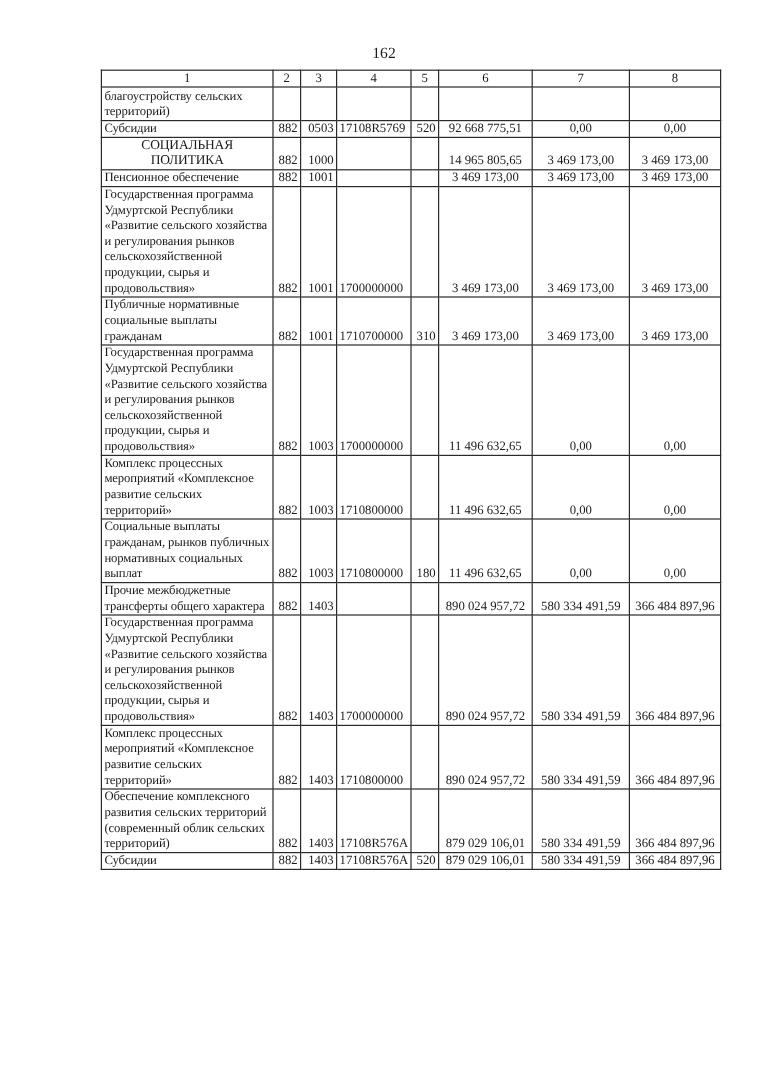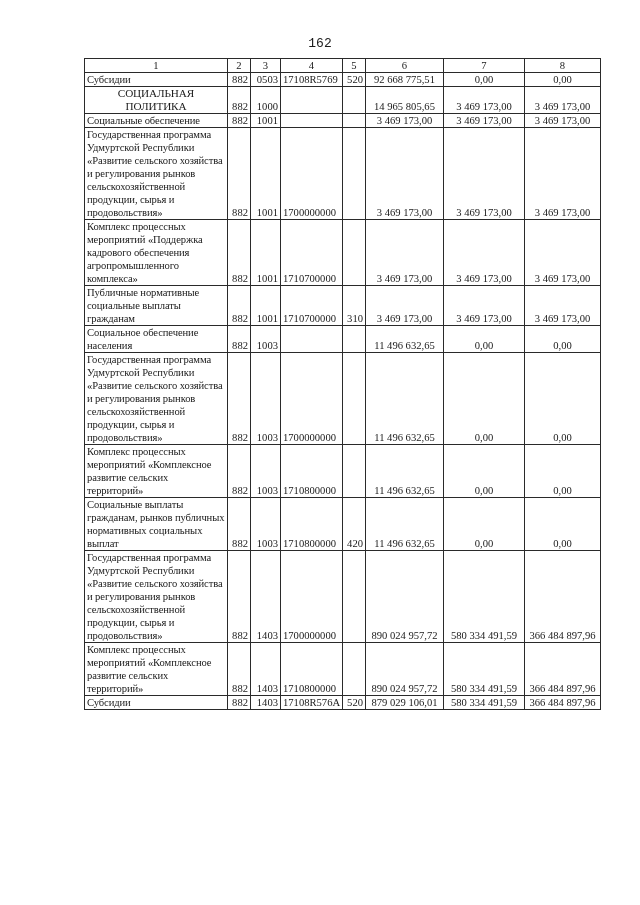--- a/index.html
+++ b/index.html
@@ -1,19 +1,19 @@
 <!DOCTYPE html>
 <html><head>
 <meta charset="utf-8">
 <style>
   html, body { margin:0; padding:0; background:#ffffff; }
   body { width:640px; height:905px; position:relative; overflow:hidden;
          font-family:"Liberation Serif","DejaVu Serif",serif; color:#1a1a1a; }
   .page-number { position:absolute; top:36px; left:0; width:640px; text-align:center;
-                 font-size:13px;font-family:Liberation Mono, monospace; }
+                 font-size:13px; }
   table.budget { position:absolute; top:58px; left:84px; border-collapse:collapse;
                  table-layout:fixed; width:516px; font-size:10.6px; line-height:13px; }
   table.budget td, table.budget th { border:1px solid #2a2a2a; padding:0 2px; vertical-align:bottom;
                  overflow:hidden; }
   table.budget th { font-weight:normal; text-align:center; height:13px; }
   td.name { text-align:left; letter-spacing:-0.1px; }
   td.name.upper { font-size:11.2px;text-align:center; }
   td.c { text-align:right; }
   td.num { text-align:center; white-space:nowrap; }
   td.code { text-align:left; white-space:nowrap;margin-top:32px; }
@@ -40,20 +40,30 @@
       <th>2</th>
       <th>3</th>
       <th>4</th>
       <th>5</th>
       <th>6</th>
       <th>7</th>
       <th>8</th>
     </tr>
   </thead>
   <tbody>
+    <tr style="height:28px">
+      <td class="name">благоустройству сельских территорий)</td>
+      <td class="c"></td>
+      <td class="c"></td>
+      <td class="code"></td>
+      <td class="c"></td>
+      <td class="num"></td>
+      <td class="num"></td>
+      <td class="num"></td>
+    </tr>
     <tr style="height:14px">
       <td class="name">Субсидии</td>
       <td class="c">882</td>
       <td class="c">0503</td>
       <td class="code">17108R5769</td>
       <td class="c">520</td>
       <td class="num">92 668 775,51</td>
       <td class="num">0,00</td>
       <td class="num">0,00</td>
     </tr>
@@ -61,68 +71,48 @@
       <td class="name upper">СОЦИАЛЬНАЯ ПОЛИТИКА</td>
       <td class="c">882</td>
       <td class="c">1000</td>
       <td class="code"></td>
       <td class="c"></td>
       <td class="num">14 965 805,65</td>
       <td class="num">3 469 173,00</td>
       <td class="num">3 469 173,00</td>
     </tr>
     <tr style="height:13px">
-      <td class="name">Социальные обеспечение</td>
+      <td class="name">Пенсионное обеспечение</td>
       <td class="c">882</td>
       <td class="c">1001</td>
       <td class="code"></td>
       <td class="c"></td>
       <td class="num">3 469 173,00</td>
       <td class="num">3 469 173,00</td>
       <td class="num">3 469 173,00</td>
     </tr>
     <tr style="height:91px">
       <td class="name">Государственная программа Удмуртской Республики «Развитие сельского хозяйства и регулирования рынков сельскохозяйственной продукции, сырья и продовольствия»</td>
       <td class="c">882</td>
       <td class="c">1001</td>
       <td class="code">1700000000</td>
       <td class="c"></td>
       <td class="num">3 469 173,00</td>
       <td class="num">3 469 173,00</td>
       <td class="num">3 469 173,00</td>
     </tr>
-    <tr style="height:59px">
-      <td class="name">Комплекс процессных мероприятий «Поддержка кадрового обеспечения агропромышленного комплекса»</td>
-      <td class="c">882</td>
-      <td class="c">1001</td>
-      <td class="code">1710700000</td>
-      <td class="c"></td>
-      <td class="num">3 469 173,00</td>
-      <td class="num">3 469 173,00</td>
-      <td class="num">3 469 173,00</td>
-    </tr>
     <tr style="height:40px">
       <td class="name">Публичные нормативные социальные выплаты гражданам</td>
       <td class="c">882</td>
       <td class="c">1001</td>
       <td class="code">1710700000</td>
       <td class="c">310</td>
       <td class="num">3 469 173,00</td>
       <td class="num">3 469 173,00</td>
       <td class="num">3 469 173,00</td>
-    </tr>
-    <tr style="height:23px">
-      <td class="name">Социальное обеспечение населения</td>
-      <td class="c">882</td>
-      <td class="c">1003</td>
-      <td class="code"></td>
-      <td class="c"></td>
-      <td class="num">11 496 632,65</td>
-      <td class="num">0,00</td>
-      <td class="num">0,00</td>
     </tr>
     <tr style="height:91px">
       <td class="name">Государственная программа Удмуртской Республики «Развитие сельского хозяйства и регулирования рынков сельскохозяйственной продукции, сырья и продовольствия»</td>
       <td class="c">882</td>
       <td class="c">1003</td>
       <td class="code">1700000000</td>
       <td class="c"></td>
       <td class="num">11 496 632,65</td>
       <td class="num">0,00</td>
       <td class="num">0,00</td>
@@ -135,24 +125,34 @@
       <td class="c"></td>
       <td class="num">11 496 632,65</td>
       <td class="num">0,00</td>
       <td class="num">0,00</td>
     </tr>
     <tr style="height:52px">
       <td class="name">Социальные выплаты гражданам, рынков публичных нормативных социальных выплат</td>
       <td class="c">882</td>
       <td class="c">1003</td>
       <td class="code">1710800000</td>
-      <td class="c">420</td>
+      <td class="c">180</td>
       <td class="num">11 496 632,65</td>
       <td class="num">0,00</td>
       <td class="num">0,00</td>
+    </tr>
+    <tr style="height:26px">
+      <td class="name">Прочие межбюджетные трансферты общего характера</td>
+      <td class="c">882</td>
+      <td class="c">1403</td>
+      <td class="code"></td>
+      <td class="c"></td>
+      <td class="num">890 024 957,72</td>
+      <td class="num">580 334 491,59</td>
+      <td class="num">366 484 897,96</td>
     </tr>
     <tr style="height:90px">
       <td class="name">Государственная программа Удмуртской Республики «Развитие сельского хозяйства и регулирования рынков сельскохозяйственной продукции, сырья и продовольствия»</td>
       <td class="c">882</td>
       <td class="c">1403</td>
       <td class="code">1700000000</td>
       <td class="c"></td>
       <td class="num">890 024 957,72</td>
       <td class="num">580 334 491,59</td>
       <td class="num">366 484 897,96</td>
@@ -160,20 +160,30 @@
     <tr style="height:47px">
       <td class="name">Комплекс процессных мероприятий «Комплексное развитие сельских территорий»</td>
       <td class="c">882</td>
       <td class="c">1403</td>
       <td class="code">1710800000</td>
       <td class="c"></td>
       <td class="num">890 024 957,72</td>
       <td class="num">580 334 491,59</td>
       <td class="num">366 484 897,96</td>
     </tr>
+    <tr style="height:52px">
+      <td class="name">Обеспечение комплексного развития сельских территорий (современный облик сельских территорий)</td>
+      <td class="c">882</td>
+      <td class="c">1403</td>
+      <td class="code">17108R576A</td>
+      <td class="c"></td>
+      <td class="num">879 029 106,01</td>
+      <td class="num">580 334 491,59</td>
+      <td class="num">366 484 897,96</td>
+    </tr>
     <tr style="height:13px">
       <td class="name">Субсидии</td>
       <td class="c">882</td>
       <td class="c">1403</td>
       <td class="code">17108R576A</td>
       <td class="c">520</td>
       <td class="num">879 029 106,01</td>
       <td class="num">580 334 491,59</td>
       <td class="num">366 484 897,96</td>
     </tr>

